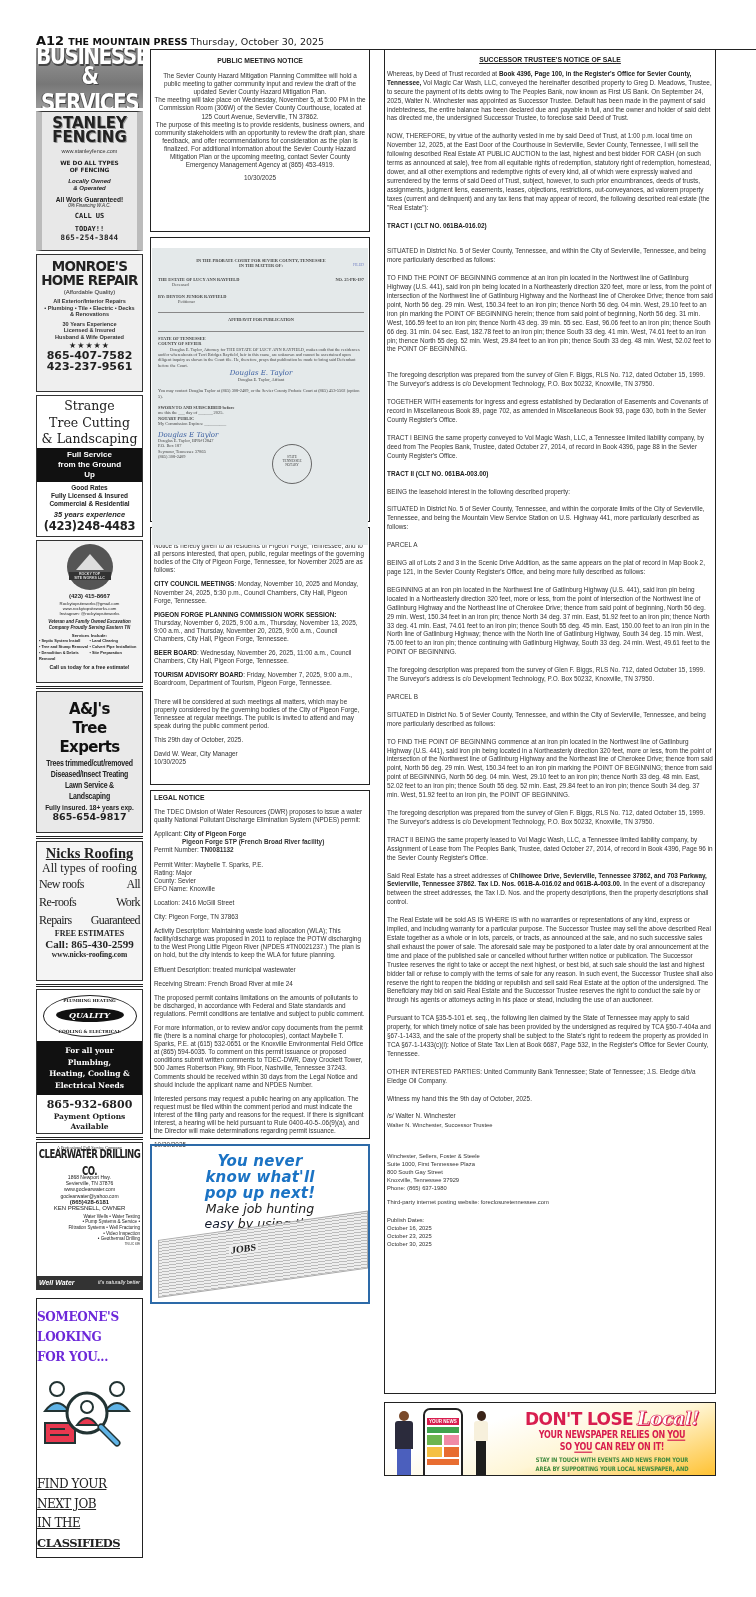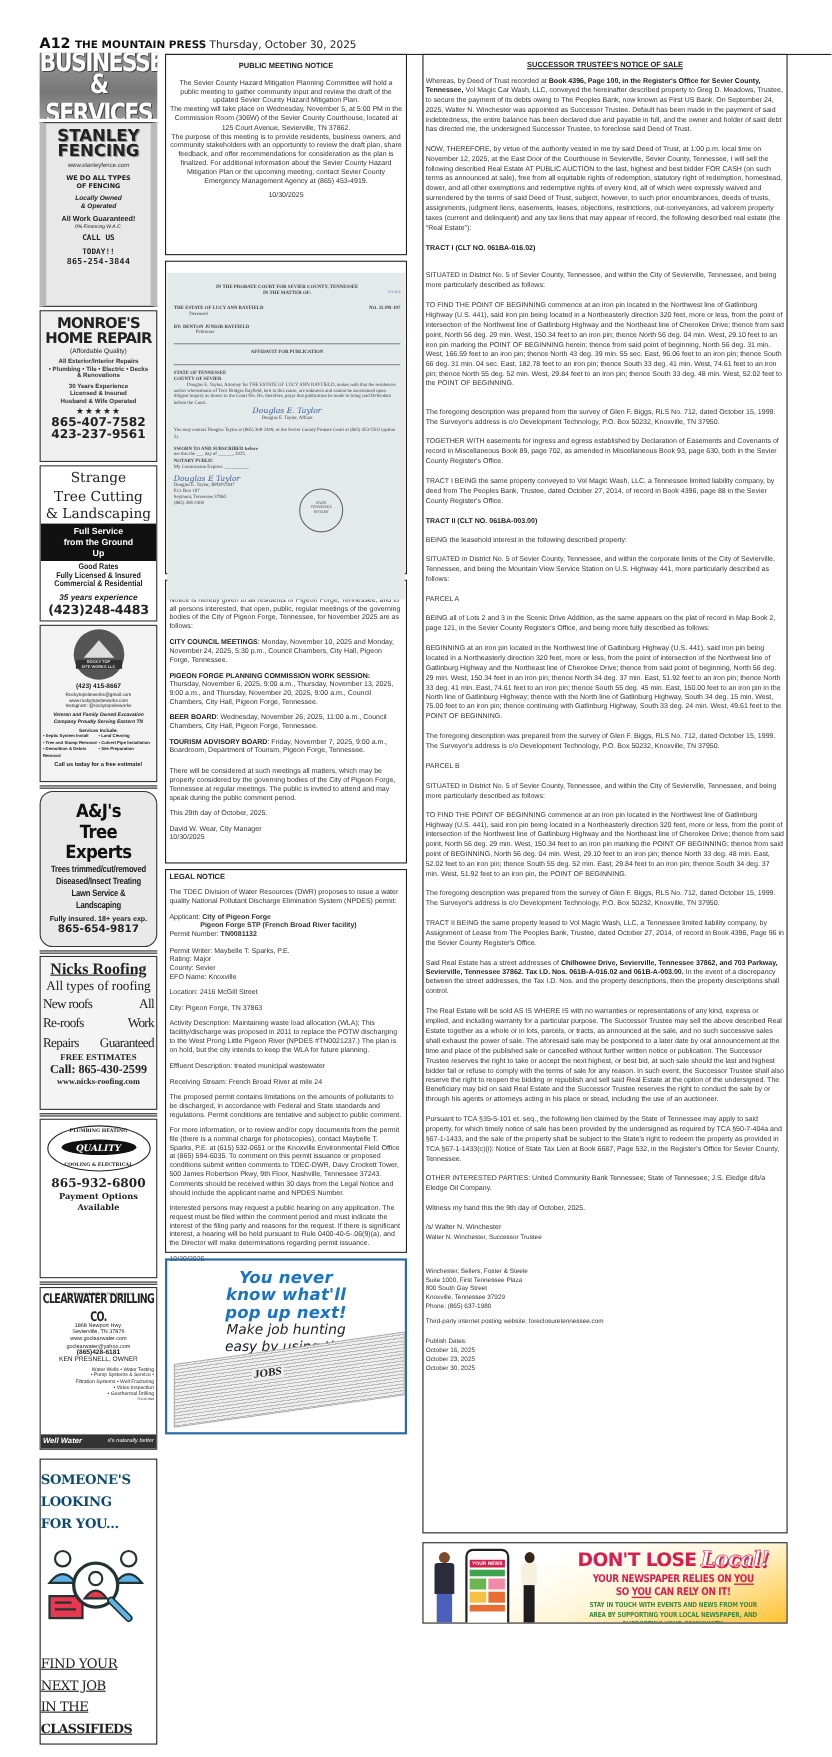--- a/index.html
+++ b/index.html
@@ -13,21 +13,21 @@
   .toprule { position: absolute; left: 150px; top: 49px; width: 606px; height: 1px; background: #222; }
 
   
   .adcol { position: absolute; left: 36px; top: 48px; width: 107px; }
   .ad { border: 1.5px solid #333; margin-bottom: 3px; text-align: center; overflow: hidden; position: relative; }
   .dbl { border-top: 3px double #222; margin-bottom: 2px; }
 
   .biz { height: 60px; background: linear-gradient(180deg,#9a9a9a,#777 60%,#999); border: none; display:flex; flex-direction:column; justify-content:center; }
   .biz span { display:block; font-family: "DejaVu Sans", sans-serif; font-weight: bold; color: #fff; font-size: 20px; line-height: 22px; letter-spacing: -1.5px; text-shadow: 1px 1px 0 #444, -1px 0 0 #555; transform: scaleY(1.2); }
 
-  .stanley { height: 168px; background: #e8e8e8; border-left: 6px solid #bbb; border-right: 6px solid #bbb; padding-top: 4px; }
+  .stanley { height: 140px; background: #e8e8e8; border-left: 6px solid #bbb; border-right: 6px solid #bbb; padding-top: 4px; }
   .stanley .t1 { font-family: "DejaVu Sans", sans-serif; font-weight: 900; font-size: 15px; line-height: 14px; color: #222; letter-spacing: 0px; text-shadow: 1px 1px 0 #999; }
   .stanley .url { font-size: 5.5px; margin: 4px 0 6px; color: #333; }
   .stanley .b { font-family: "DejaVu Sans", sans-serif; font-weight: bold; font-size: 5.8px; line-height: 6.5px; }
   .stanley .i { font-style: italic; font-weight: bold; font-size: 6px; line-height: 6.5px; margin: 5px 0; }
   .stanley .g { font-weight: bold; font-size: 6.6px; margin-top: 4px; }
   .stanley .f { font-style: italic; font-size: 4.5px; }
   .stanley .c { font-family: "DejaVu Sans Mono", monospace; font-weight: bold; font-size: 7px; line-height: 7.5px; margin-top: 5px; }
   .stanley .p { font-family: "DejaVu Sans Mono", monospace; font-weight: bold; font-size: 7.5px; letter-spacing: 0.3px; }
 
   .monroe { height: 138px; background: #efefef; padding-top: 4px; }
@@ -48,21 +48,21 @@
   .rocky .logo { width: 46px; height: 46px; margin: 0 auto; border-radius: 50%; background: #555; position: relative; }
   .rocky .logo .mt { position:absolute; left: 9px; top: 10px; width: 0; height: 0; border-left: 14px solid transparent; border-right: 14px solid transparent; border-bottom: 16px solid #ddd; }
   .rocky .logo .band { position:absolute; left: 2px; right: 2px; top: 28px; height: 8px; background: #333; color: #ddd; font-size: 3.6px; font-weight: bold; line-height: 4px; }
   .rocky .ph { font-weight: bold; font-size: 6px; margin-top: 3px; }
   .rocky .c { font-size: 4.3px; line-height: 5px; margin-top: 2px; }
   .rocky .v { font-style: italic; font-weight: bold; font-size: 4.5px; line-height: 5.5px; margin-top: 3px; }
   .rocky .si { font-size: 4.3px; margin-top: 3px; font-weight: bold; }
   .rocky .svc { display: grid; grid-template-columns: 1fr 1fr; text-align: left; font-size: 3.9px; line-height: 6px; padding: 0 2px; font-weight: bold; }
   .rocky .call { font-weight: bold; font-size: 5.2px; margin-top: 2px; }
 
-  .aj { height: 142px; background: #e9e9e9; padding-top: 8px; border-radius: 12px; }
+  .aj { height: 142px; background: #e9e9e9; padding-top: 8px; }
   .aj .t { font-family: "DejaVu Sans", sans-serif; font-weight: bold; font-size: 15px; line-height: 19px; color: #111; letter-spacing: -0.6px; transform: scaleY(1.1); }
   .aj .l { font-weight: bold; font-size: 7px; line-height: 11px; color: #222; transform: scaleY(1.2); letter-spacing: -0.2px; }
   .aj .f { font-weight: bold; font-size: 6.5px; margin-top: 3px; }
   .aj .ph { font-family: "DejaVu Sans", sans-serif; font-weight: bold; font-size: 9.5px; }
 
   .nicks { height: 140px; background: #f4f4f4; padding-top: 3px; }
   .nicks .t { font-family: "Liberation Serif", serif; font-weight: bold; font-size: 14.5px; text-decoration: underline; line-height: 16px; }
   .nicks .s { font-family: "Liberation Serif", serif; font-size: 12px; line-height: 14px; }
   .nicks .g { display: grid; grid-template-columns: 1fr 1fr; font-family: "Liberation Serif", serif; font-size: 12px; line-height: 18px; text-align: left; padding: 0 2px; letter-spacing: -0.6px; }
   .nicks .g span:nth-child(even) { text-align: right; }
@@ -84,21 +84,21 @@
   .clear .t { font-family: "DejaVu Sans", sans-serif; font-weight: bold; font-size: 8.6px; letter-spacing: -0.6px; transform: scaleY(1.4); line-height: 12px; }
   .clear .a { font-size: 5px; line-height: 6.2px; }
   .clear .ph { font-weight: bold; font-size: 6px; }
   .clear .o { font-size: 6px; }
   .clear .svc { font-size: 4.6px; line-height: 5.6px; text-align: right; padding-right: 2px; margin-top: 3px; }
   .clear .lic { font-size: 3px; text-align: right; padding-right: 2px; }
   .clear .wave { position: absolute; left: 0; right: 0; bottom: 0; height: 13px; background: #333; color: #fff; font-style: italic; font-size: 5.2px; line-height: 13px; text-align: right; padding-right: 2px; }
   .clear .wave b { font-size: 7px; font-style: italic; float: left; padding-left: 2px; }
 
   .someone { height: 260px; border: 1.5px solid #222; margin-top: 8px; background: #fff; padding-top: 8px; }
-  .someone .t { font-family: "DejaVu Serif", serif; font-weight: bold; font-size: 12px; line-height: 20px; color: #0c4a6e; letter-spacing: -0.3px; }
+  .someone .t { font-family: "DejaVu Serif", serif; font-weight: bold; font-size: 12px; line-height: 20px; color: #6d28d9; letter-spacing: -0.3px; }
   .someone .art { height: 84px; position: relative; margin: 10px 0 14px; }
   .someone .b { font-family: "DejaVu Serif", serif; font-size: 12px; line-height: 19.5px; color: #222; letter-spacing: -0.5px; text-decoration: underline; }
   .someone .b.last { font-weight: bold; font-size: 11.5px; }
 
   
   .midcol { position: absolute; left: 150px; top: 49px; width: 220px; }
   .box { border: 1.5px solid #222; margin-bottom: 5px; font-size: 6.4px; line-height: 8.1px; color: #333; }
   .pmn { padding: 4px 3px 4px; text-align: center; height: 183px; }
   .pmn h3 { font-size: 6.8px; font-weight: bold; color: #222; margin: 3px 0 7px; }
   .pmn p { margin: 0; }
@@ -288,20 +288,26 @@
     <div class="ph">Call: 865-430-2599</div>
     <div class="u">www.nicks-roofing.com</div>
   </div>
   <div class="dbl"></div>
 
   <div class="ad quality">
     <div class="oval">
       <div class="top">PLUMBING HEATING</div>
       <div class="mid">QUALITY</div>
       <div class="bot">COOLING &amp; ELECTRICAL</div>
+    </div>
+    <div class="band">
+      <div>For all your</div>
+        <div>Plumbing,</div>
+      <div>Heating, Cooling &amp;</div>
+        <div>Electrical Needs</div>
     </div>
     <div class="ph">865-932-6800</div>
     <div class="p">Payment Options</div>
     <div class="p">Available</div>
   </div>
   <div class="dbl"></div>
 
   <div class="ad clear">
     <div class="pre">A Professional Full Service Company</div>
     <div class="t">CLEARWATER DRILLING CO.</div>

